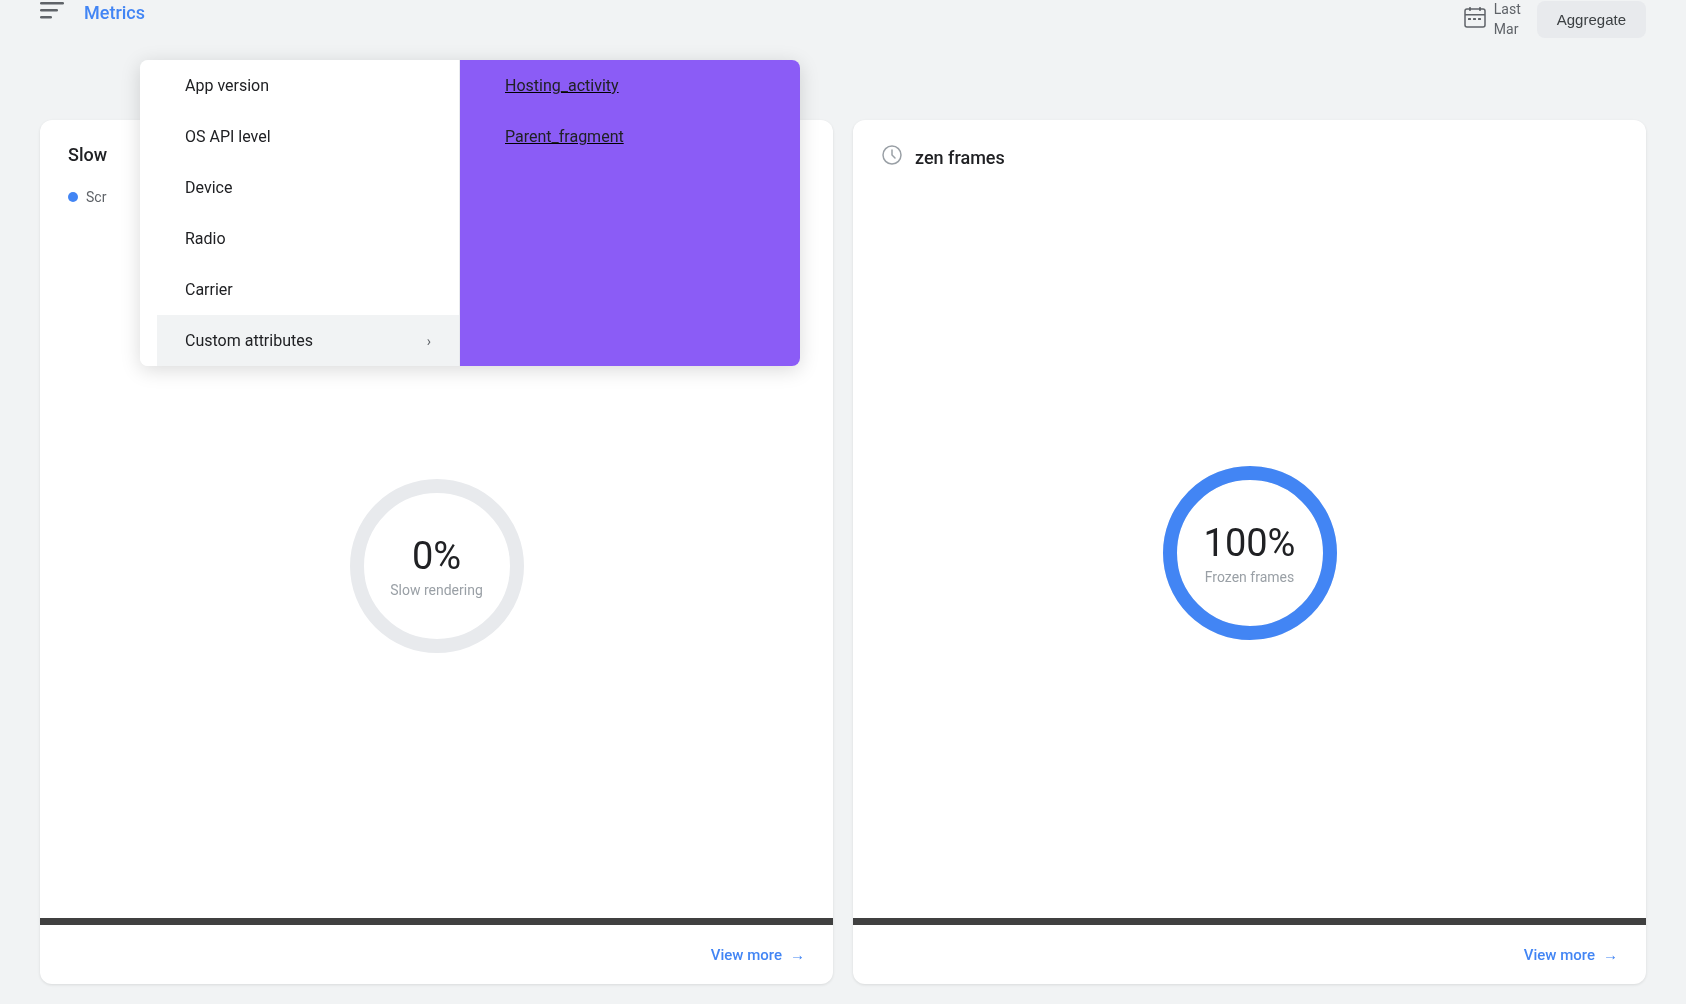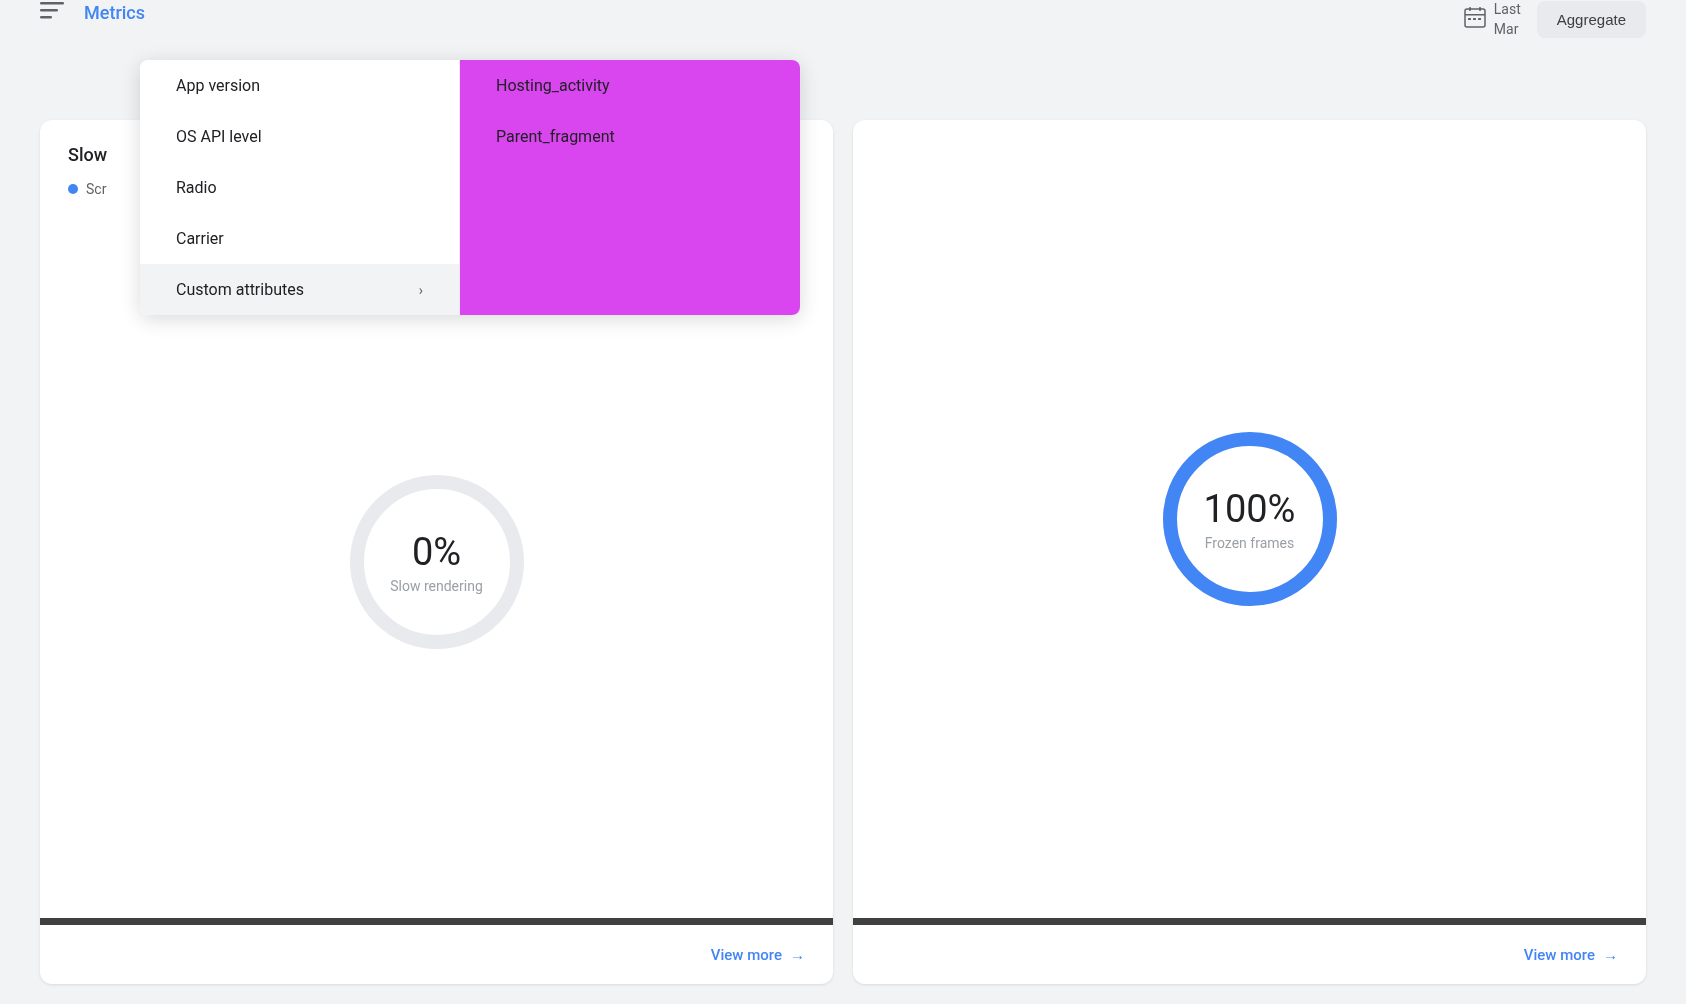--- a/index.html
+++ b/index.html
@@ -92,20 +92,21 @@
 
     
     .card {
       background: white;
       border-radius: 12px;
       flex: 1;
       display: flex;
       flex-direction: column;
       box-shadow: 0 1px 3px rgba(0,0,0,0.1);
       overflow: hidden;
+      gap: 8px;
     }
 
     .card-header {
       padding: 24px 28px 16px;
       font-size: 18px;
       font-weight: 500;
       color: #202124;
       display: flex;
       align-items: center;
       gap: 12px;
@@ -194,42 +195,44 @@
     .dropdown-column {
       background: white;
       min-width: 320px;
     }
 
     .dropdown-column:first-child {
       border-right: 1px solid #e8eaed;
     }
 
     .dropdown-item {
-      padding: 16px 36px;
+      padding: 16px 28px;
       font-size: 16px;
       color: #202124;
       cursor: pointer;
       display: flex;
       align-items: center;
       justify-content: space-between;
       transition: background 0.15s;
+      margin-left: 17px;
     }
 
     .dropdown-item.active {
       background: #f1f3f4;
     }
 
     .dropdown-item .chevron {
       color: #5f6368;
       font-size: 14px;
     }
 
     .dropdown-column-right {
-      background: #d946ef;
+      background: #8b5cf6;
       min-width: 340px;
+      text-decoration: underline;
     }
 
     
     .donut-svg {
       width: 200px;
       height: 200px;
       transform: rotate(-90deg);
     }
   </style>
 </head>
@@ -292,20 +295,29 @@
     </div>
     <div class="card-footer">
       <a class="view-more-link">
         <span>View more</span>
         <span>→</span>
       </a>
     </div>
   </div>
 
   <div class="card frozen-card">
+    <div class="card-header">
+      <span style="color:#9aa0a6;font-size:20px;">
+        <svg width="22" height="22" viewBox="0 0 22 22" fill="none">
+          <circle cx="11" cy="11" r="9" stroke="#9aa0a6" stroke-width="1.5" fill="none"></circle>
+          <path d="M11 6v5l3 3" stroke="#9aa0a6" stroke-width="1.5" stroke-linecap="round"></path>
+        </svg>
+      </span>
+      <span>zen frames</span>
+    </div>
     <div class="card-body">
       <div class="donut-container">
         <svg class="donut-svg" viewBox="0 0 200 200">
           <circle cx="100" cy="100" r="80" fill="none" stroke="#e8eaed" stroke-width="14"></circle>
 
           <circle cx="100" cy="100" r="80" fill="none" stroke="#4285f4" stroke-width="14" stroke-dasharray="502.65" stroke-dashoffset="0" stroke-linecap="round"></circle>
         </svg>
         <div class="donut-center">
           <div class="donut-percent">100%</div>
           <div class="donut-label">Frozen frames</div>
@@ -324,20 +336,23 @@
 <div class="dropdown-overlay">
 
   <div class="dropdown-column">
     <div class="dropdown-item">
       <span>App version</span>
     </div>
     <div class="dropdown-item">
       <span>OS API level</span>
     </div>
     <div class="dropdown-item">
+      <span>Device</span>
+    </div>
+    <div class="dropdown-item">
       <span>Radio</span>
     </div>
     <div class="dropdown-item">
       <span>Carrier</span>
     </div>
     <div class="dropdown-item active">
       <span>Custom attributes</span>
       <span class="chevron">›</span>
     </div>
   </div>

